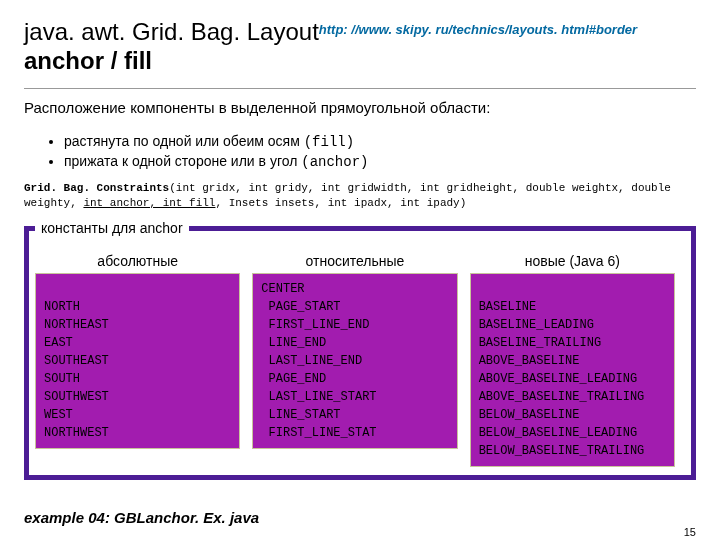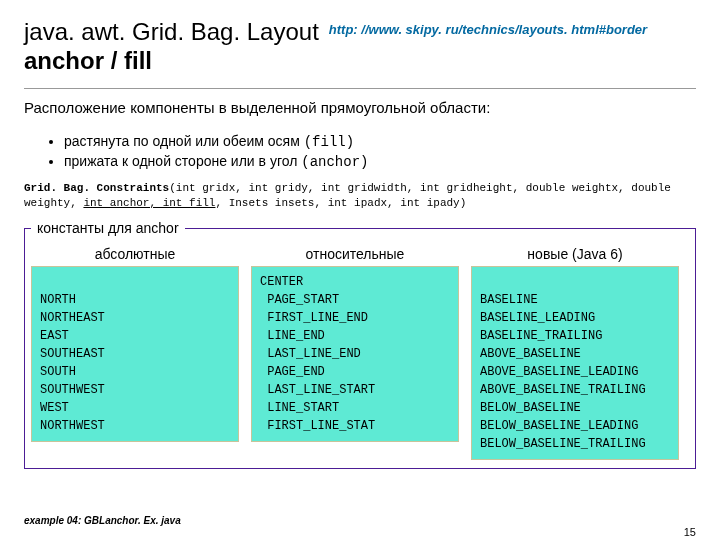--- a/index.html
+++ b/index.html
@@ -9,21 +9,20 @@
     height: 540px;
     box-sizing: border-box;
     font-family: Arial, Helvetica, sans-serif;
     color: #000;
     font-size: 14px;
     position: relative;
   }
   .header {
     display: flex;
     align-items: flex-start;
-    gap: 10px;
     margin-bottom: 12px;
   }
   .title {
     font-size: 24px;
     line-height: 1.2;
     font-weight: normal;
   }
   .url {
     color: #0369a1;
     font-style: italic;
@@ -52,56 +51,56 @@
   }
   .mono { font-family: "Courier New", monospace; text-align: center; }
   .sig {
     font-family: "Courier New", monospace;
     font-size: 11px;
     line-height: 1.35;
     margin-bottom: 10px;
   }
   .sig .uline { text-decoration: underline; }
   fieldset.constants {
-    border: 1px solid #4c1d95;
+    border: 5px solid #4c1d95;
     margin: 0;
     padding: 6px 16px 8px 6px;
   }
   fieldset.constants > legend {
     padding: 0 6px;
     font-size: 14px;
   }
   .cols {
     display: flex;
     gap: 12px;
-    margin-top: 4px;
+    margin-top: 11px;
   }
   .col { flex: 1; }
   .col-header {
     text-align: center;
     font-size: 14px;
     margin-bottom: 4px;
   }
   .listbox {
-    background: #5eead4;
+    background: #a21caf;
     border: 1px solid #c8c49a;
     font-family: "Courier New", monospace;
     font-size: 12px;
     line-height: 1.5;
     padding: 6px 8px;
     white-space: pre;
     min-height: 150px;
   }
   .footer {
     position: absolute;
     bottom: 14px;
     left: 24px;
     font-style: italic;
     font-weight: bold;
-    font-size: 10px;
+    font-size: 15px;
   }
   .pagenum {
     position: absolute;
     bottom: 2px;
     right: 24px;
     font-size: 11px;
   }
 </style>
 </head>
 <body>

